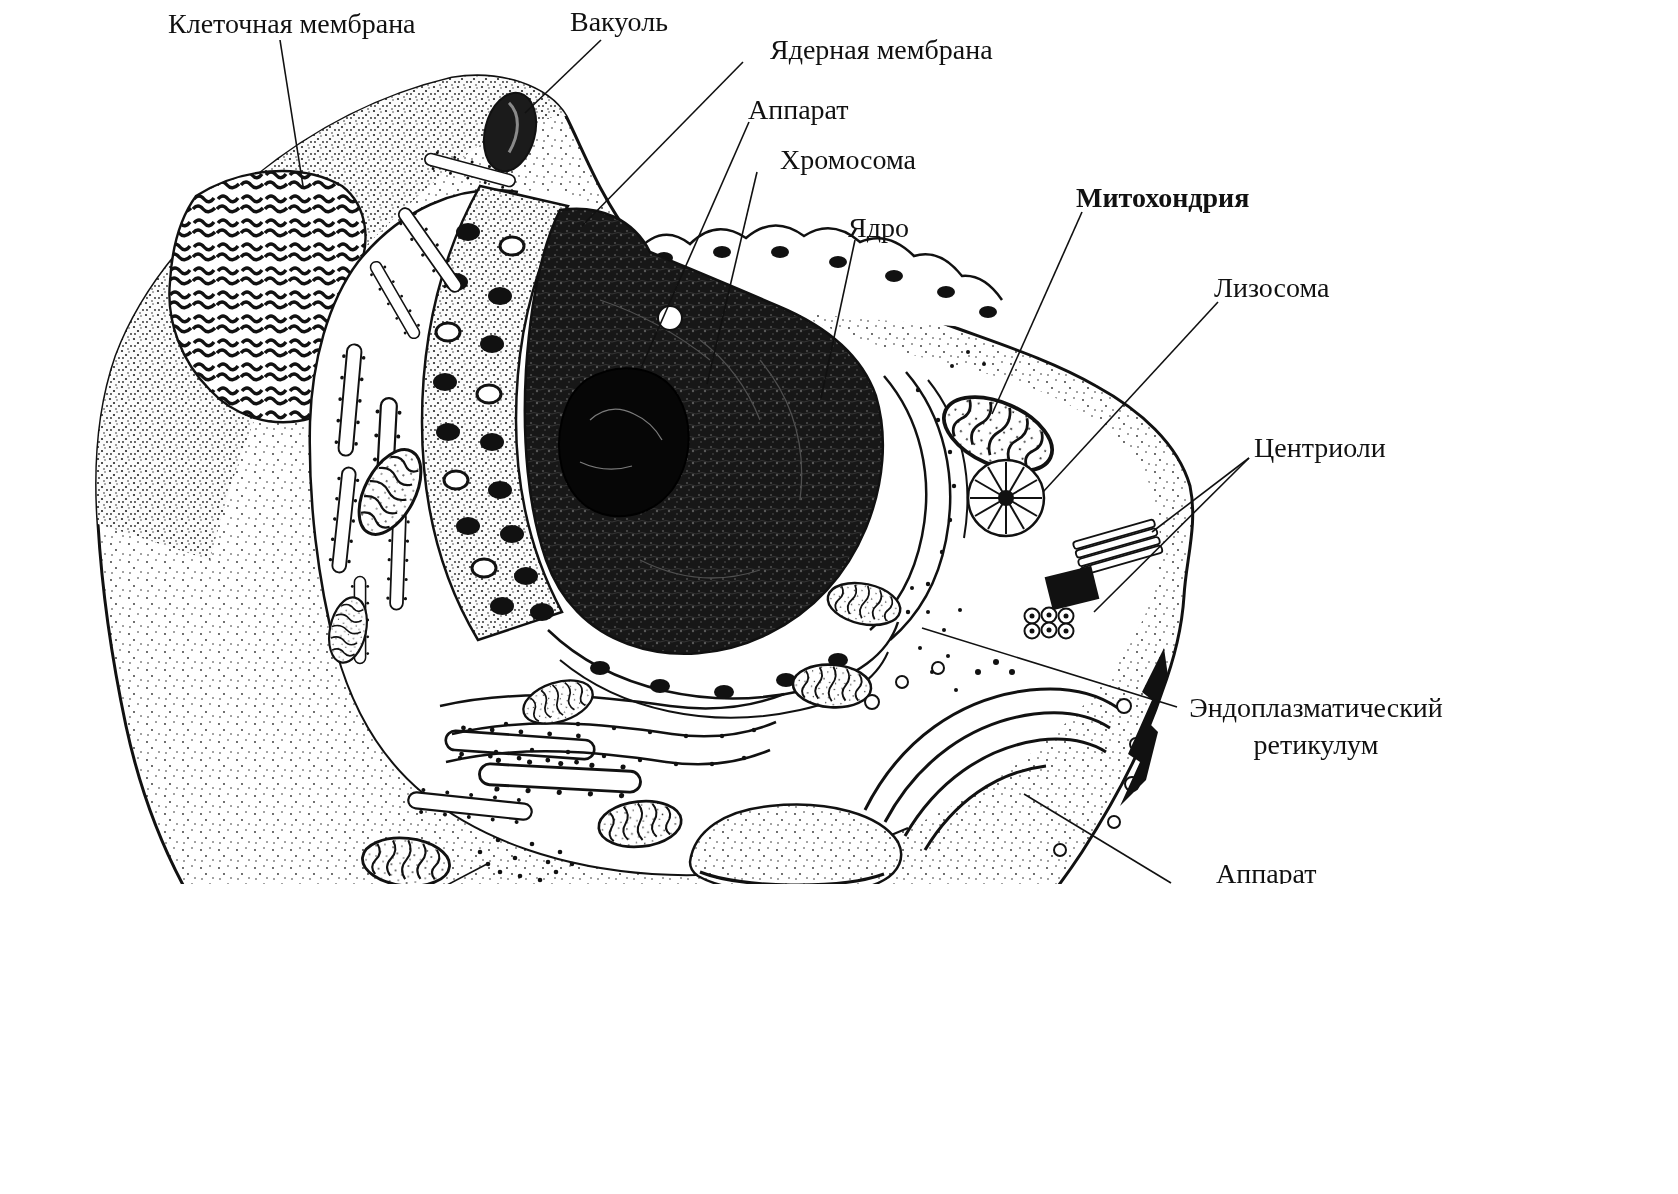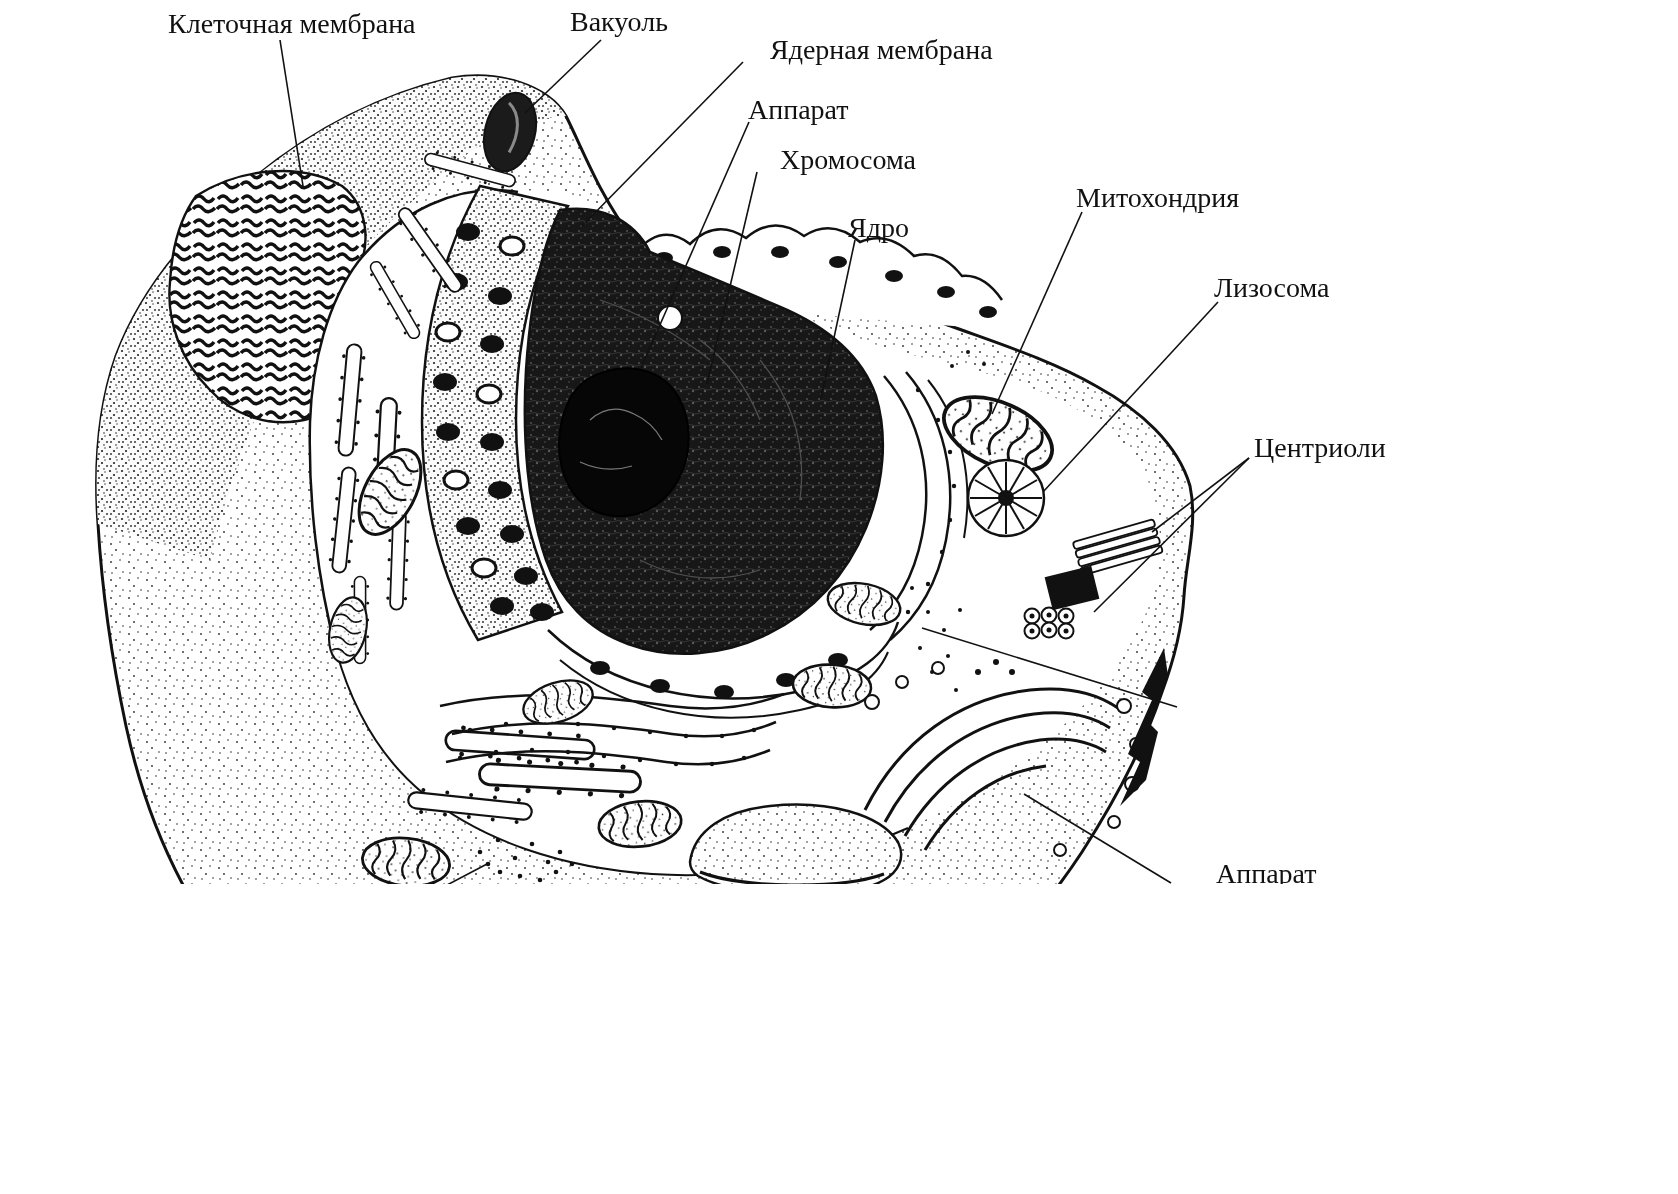--- a/index.html
+++ b/index.html
@@ -384,19 +384,21 @@
       <line x1="156" y1="1038" x2="487" y2="864"></line>
     </g>
   </svg>
 
   <div class="lbl" style="left:168px; top:6px;">Клеточная мембрана</div>
   <div class="lbl" style="left:570px; top:4px;">Вакуоль</div>
   <div class="lbl" style="left:746px; top:32px;margin-left:24px;">Ядерная мембрана</div>
   <div class="lbl" style="left:748px; top:92px;">Аппарат</div>
   <div class="lbl" style="left:780px; top:142px;font-family:Liberation Serif, serif;">Хромосома</div>
   <div class="lbl" style="left:848px; top:210px;">Ядро</div>
-  <div class="lbl" style="left:1076px; top:180px;">Митохондрия</div>
+  <div class="lbl" style="left:1076px; top:180px;font-weight:bold;">Митохондрия</div>
   <div class="lbl" style="left:1214px; top:270px;">Лизосома</div>
   <div class="lbl" style="left:1254px; top:430px;">Центриоли</div>
+  <div class="lbl center" style="left:1180px; top:690px; width:272px;">Эндоплазматический
+ретикулум</div>
   <div class="lbl" style="left:1216px; top:856px;">Аппарат
 Гольджи</div>
 
 </div>
 
 </body></html>

